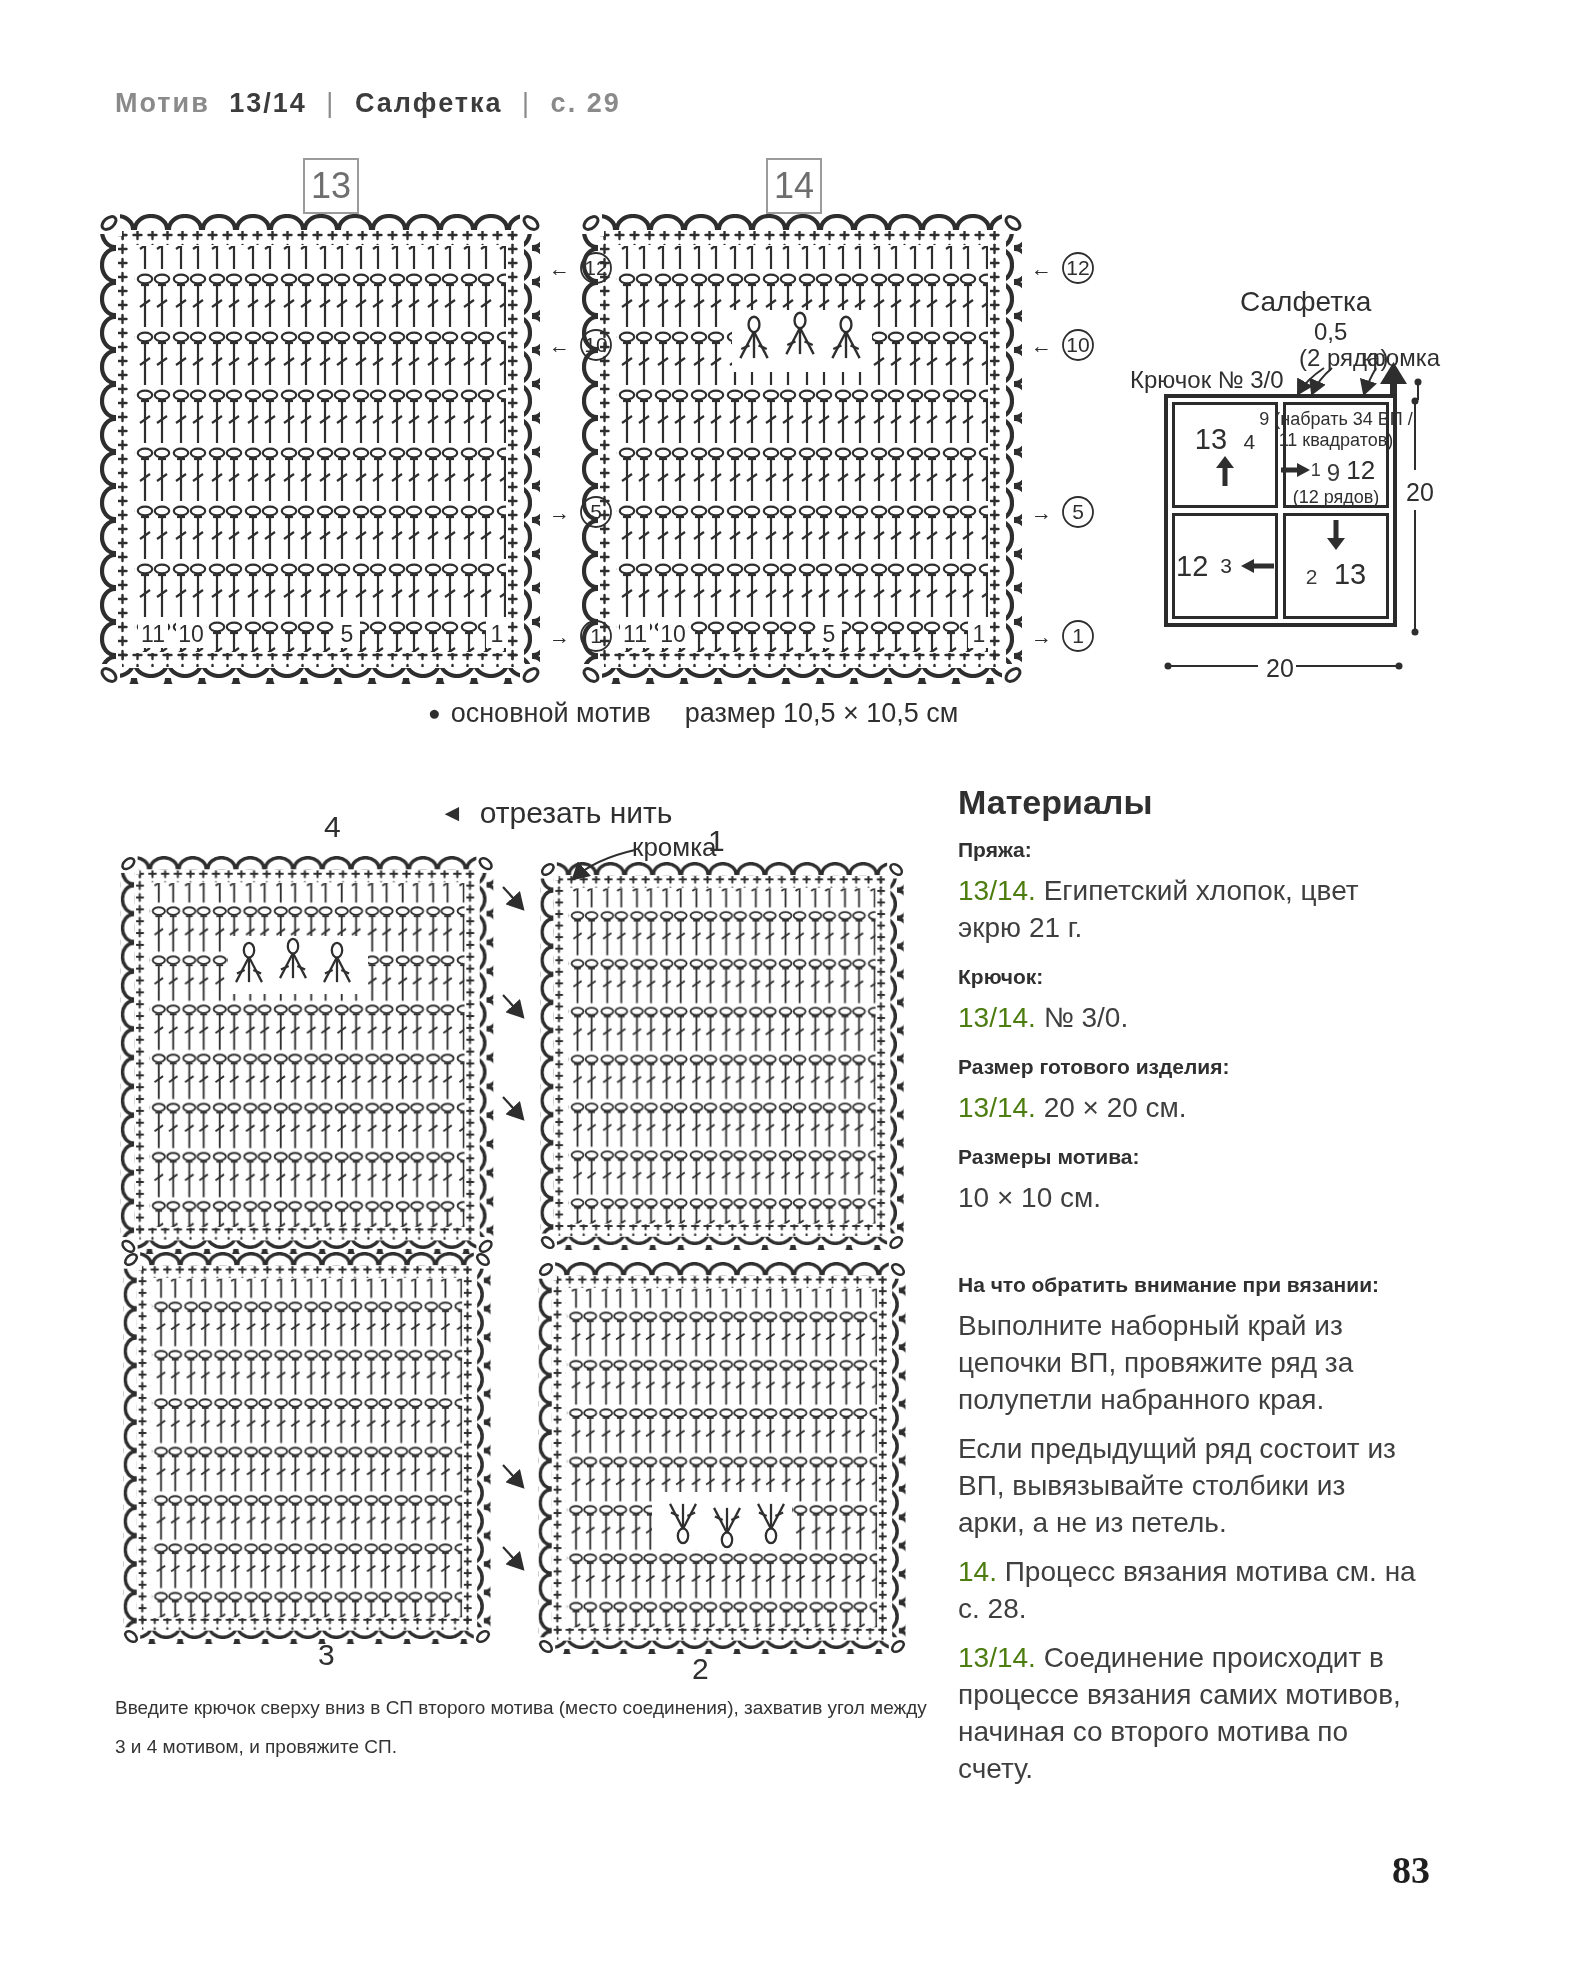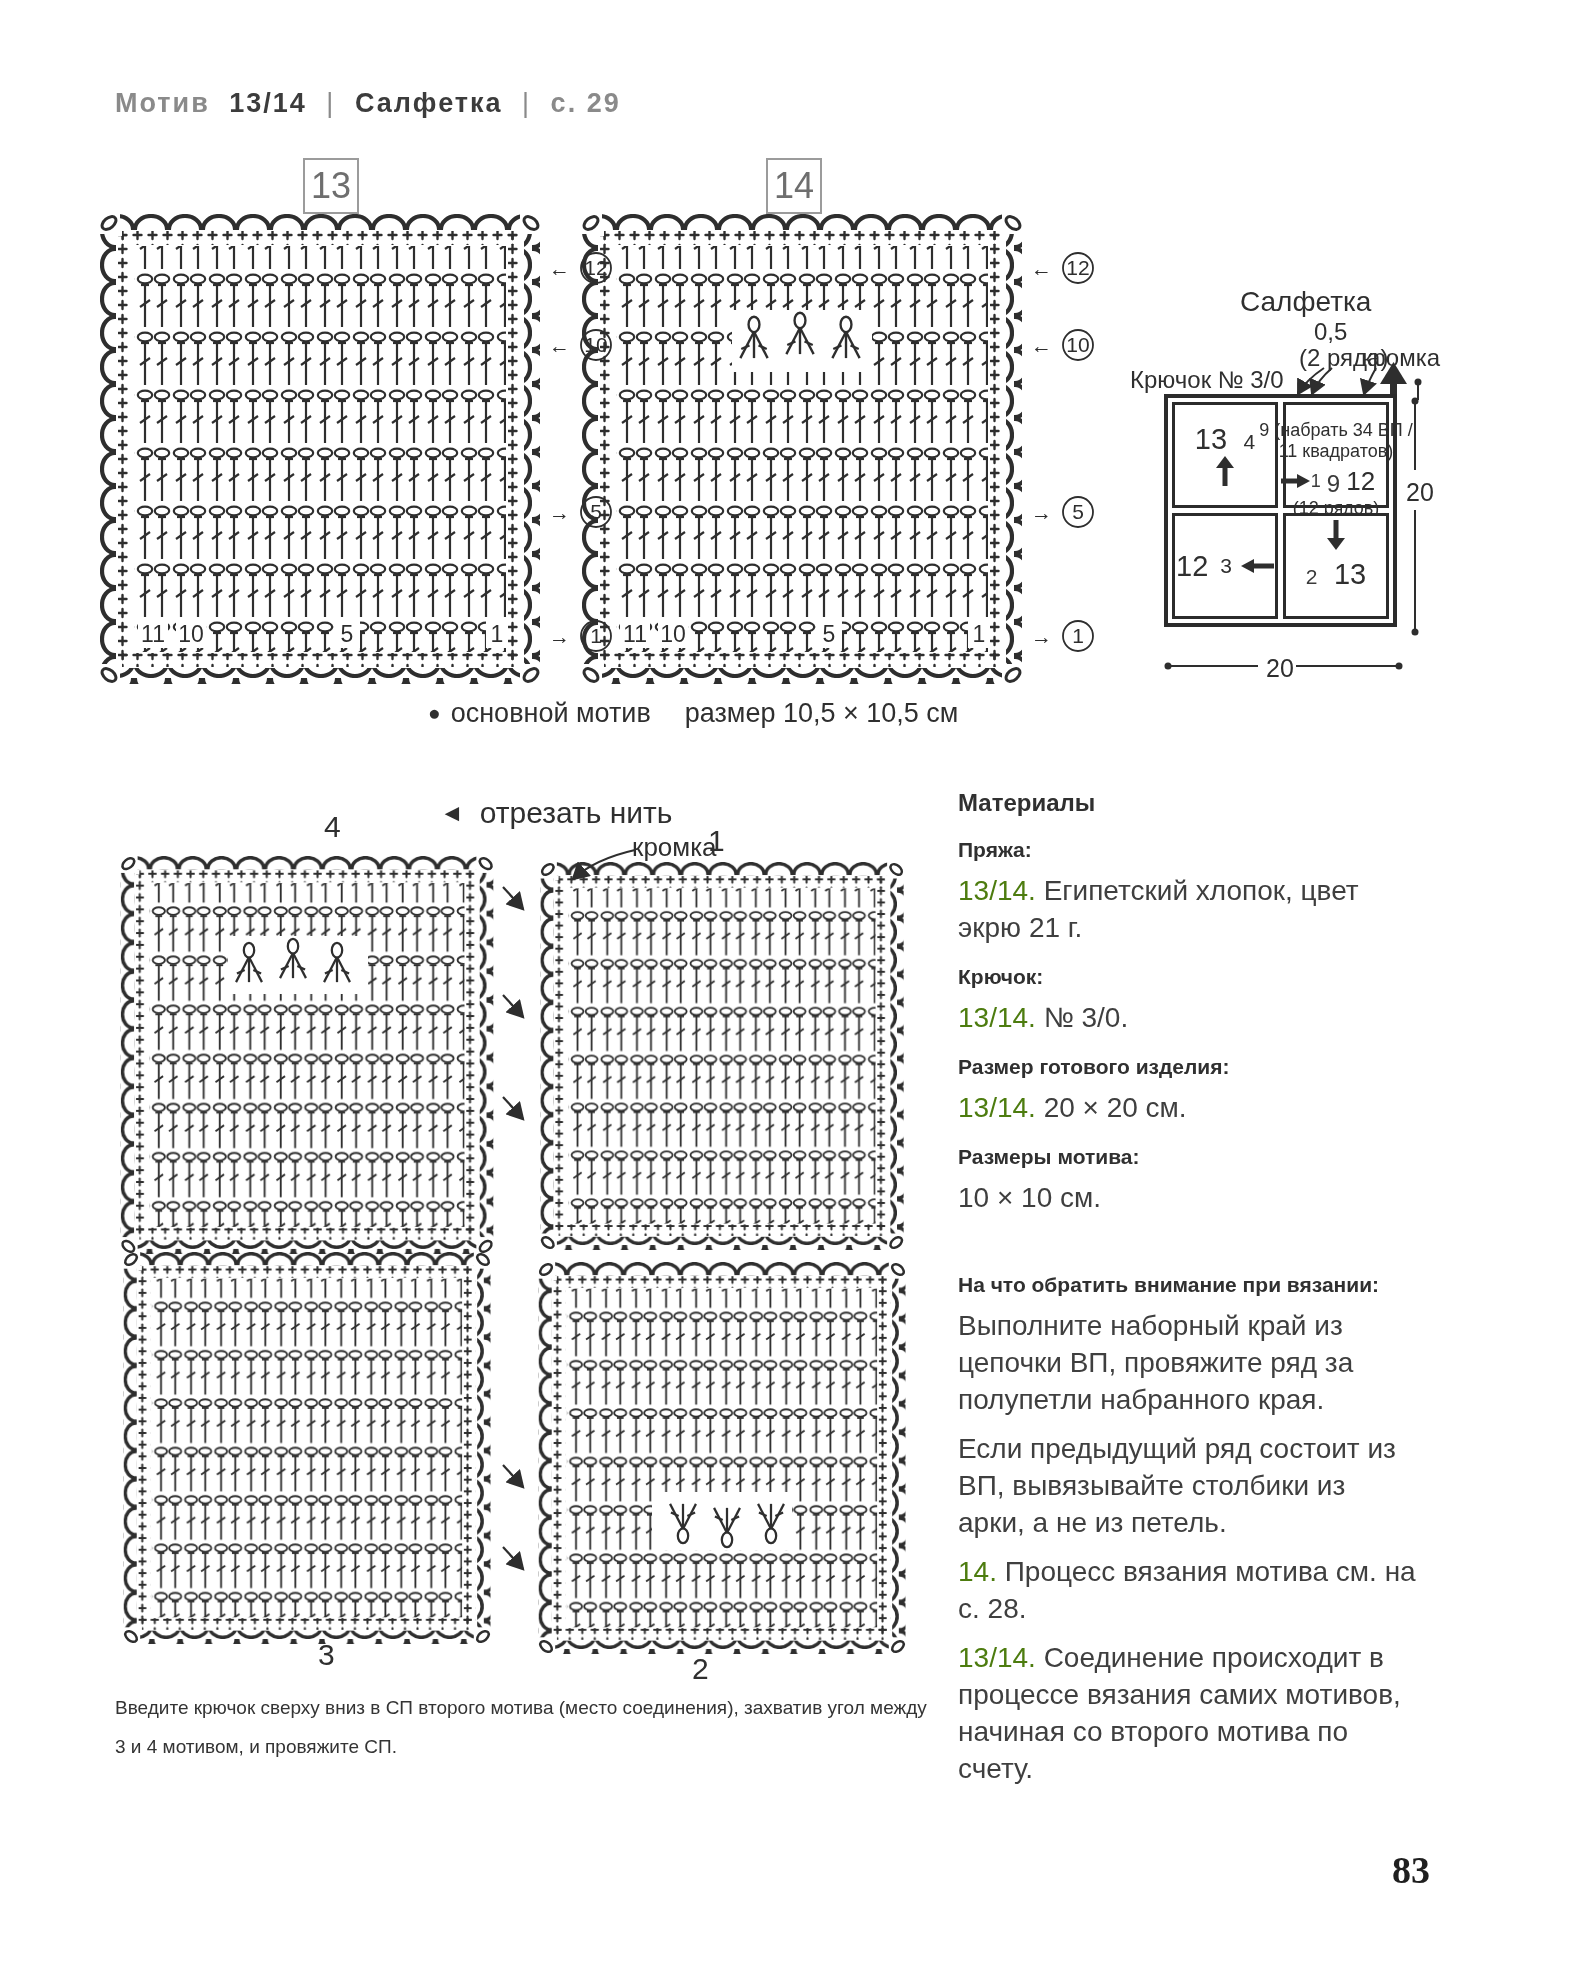--- a/index.html
+++ b/index.html
@@ -30,21 +30,21 @@
          grid-template-columns:106px 106px;grid-template-rows:106px 106px;gap:5px;background:#fff;}
   .scell{border:3.5px solid #2b2b2b;position:relative;background:#fff;}
   .scell .inner{position:absolute;inset:0;display:flex;flex-direction:column;
                 align-items:center;justify-content:center;}
   .mnum{font-size:29px;color:#2f2f2f;}
   .onum{font-size:21px;color:#2f2f2f;margin-left:12px;}
   .trnote{font-size:18px;line-height:21px;color:#2f2f2f;white-space:nowrap;}
   .dim{font-size:25px;color:#2f2f2f;}
   
   .col{width:460px;font-size:28px;line-height:37px;color:#3f3f3f;}
-  .col h3{font-size:24px;margin:0 0 8px 0;color:#303030;}
+  .col h3{font-size:34px;margin:0 0 8px 0;color:#303030;}
   .col h4{font-size:21px;margin:10px 0 4px 0;color:#303030;}
   .col p{margin:0 0 12px 0;}
   .col .pref{color:#4d7c0f;font-weight:normal;text-align:right;}
   .col .bigGap{margin-top:50px;}
   
   .instr{width:820px;font-size:19px;line-height:39px;color:#343434;}
   .pageno{font-size:38px;font-weight:bold;color:#1f1f1f;font-family:"Liberation Serif",serif;}
   svg text{font-family:"Liberation Sans",sans-serif;}
 </style>
 </head>
@@ -236,21 +236,21 @@
             <span class="onum">4</span>
           </div>
           <svg width="22" height="32" viewBox="0 0 22 32">
             <rect x="8.5" y="10" width="5" height="20" fill="#2e2e2e"></rect>
             <path d="M2,12 L11,0 L20,12 z" fill="#2e2e2e"></path>
           </svg>
         </div>
       </div>
 
       <div class="scell">
-        <div class="inner" style="justify-content:flex-start;padding-top:15px;overflow:visible;">
+        <div class="inner" style="justify-content:flex-start;padding-top:4px;overflow:visible;">
           <div class="trnote">9 (набрать 34 ВП /</div>
           <div class="trnote">11 квадратов)</div>
           <div style="display:flex;align-items:center;margin-top:2px;">
             <svg width="30" height="14" viewBox="0 0 30 14" style="margin-left:-16px;">
               <rect x="0" y="4.5" width="18" height="5" fill="#2e2e2e"></rect>
               <path d="M16,0 L29,7 L16,14 z" fill="#2e2e2e"></path>
             </svg>
             <span style="font-size:18px;">1</span>
             <span style="font-size:24px;margin:6px 6px 0 6px;">9</span>
             <span class="mnum" style="font-size:26px;">12</span>

